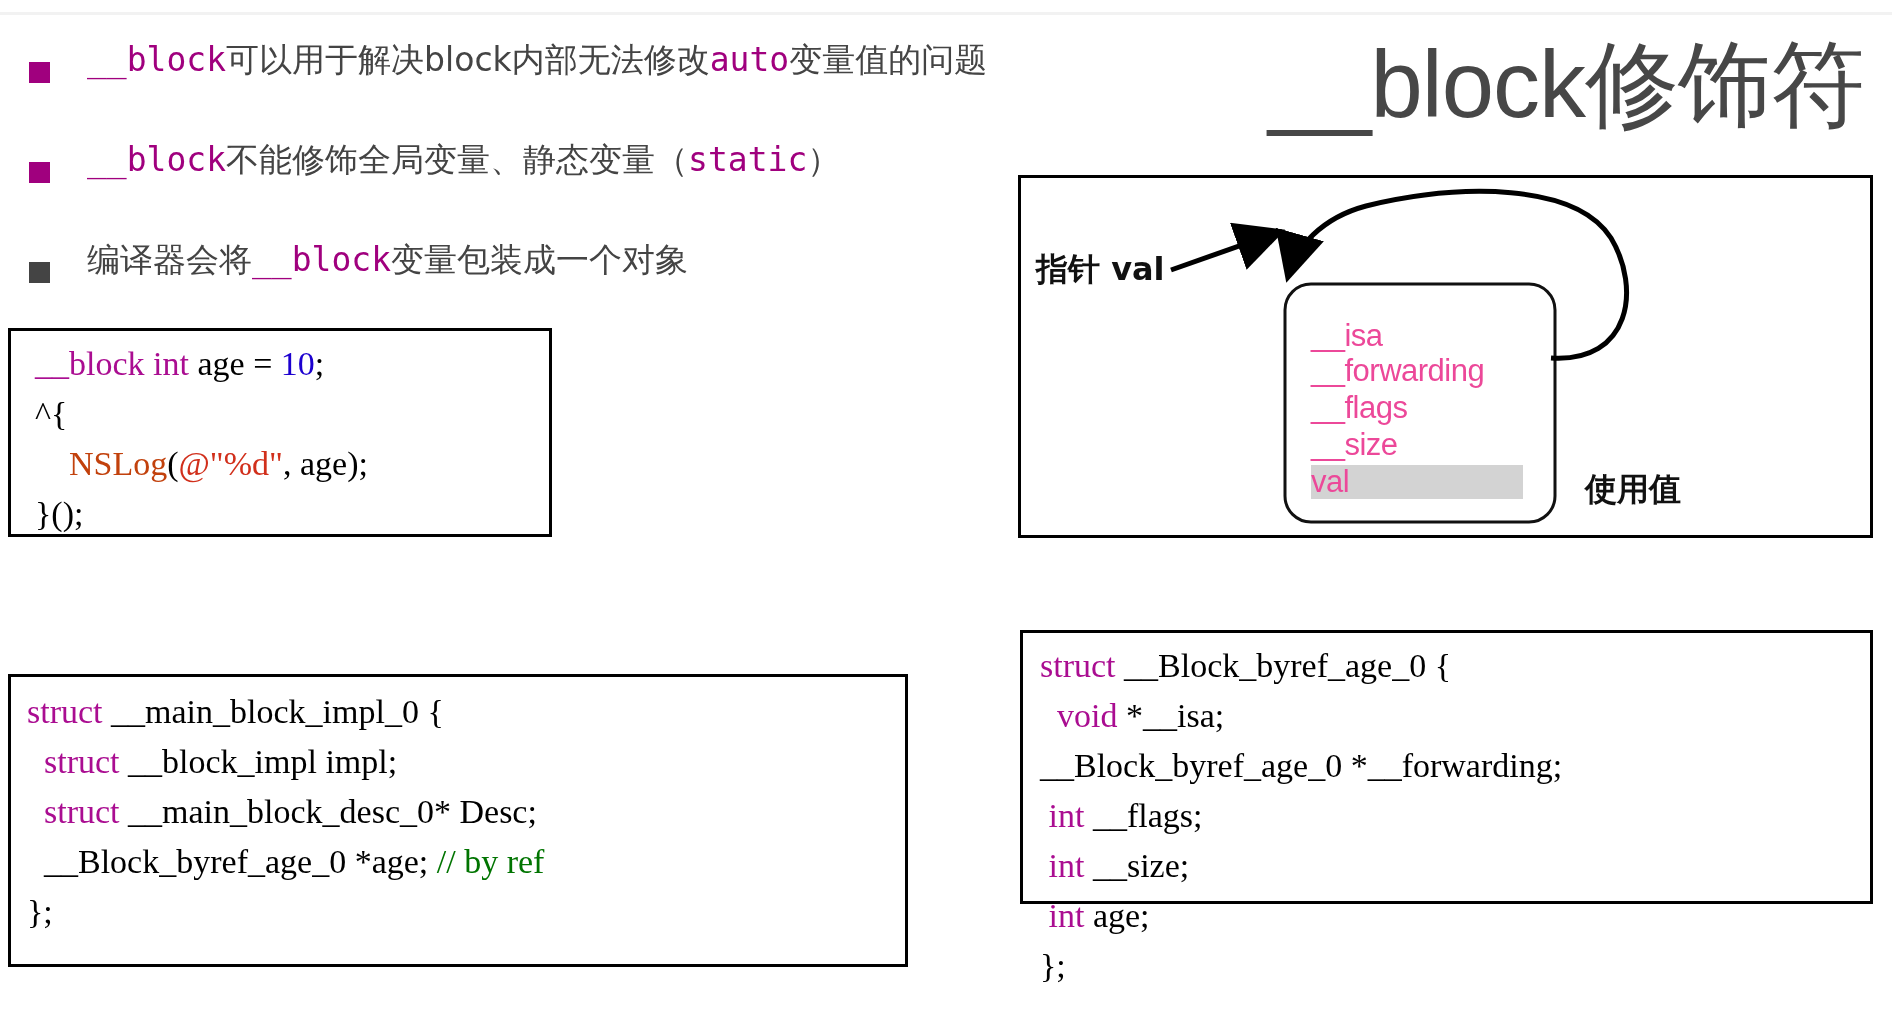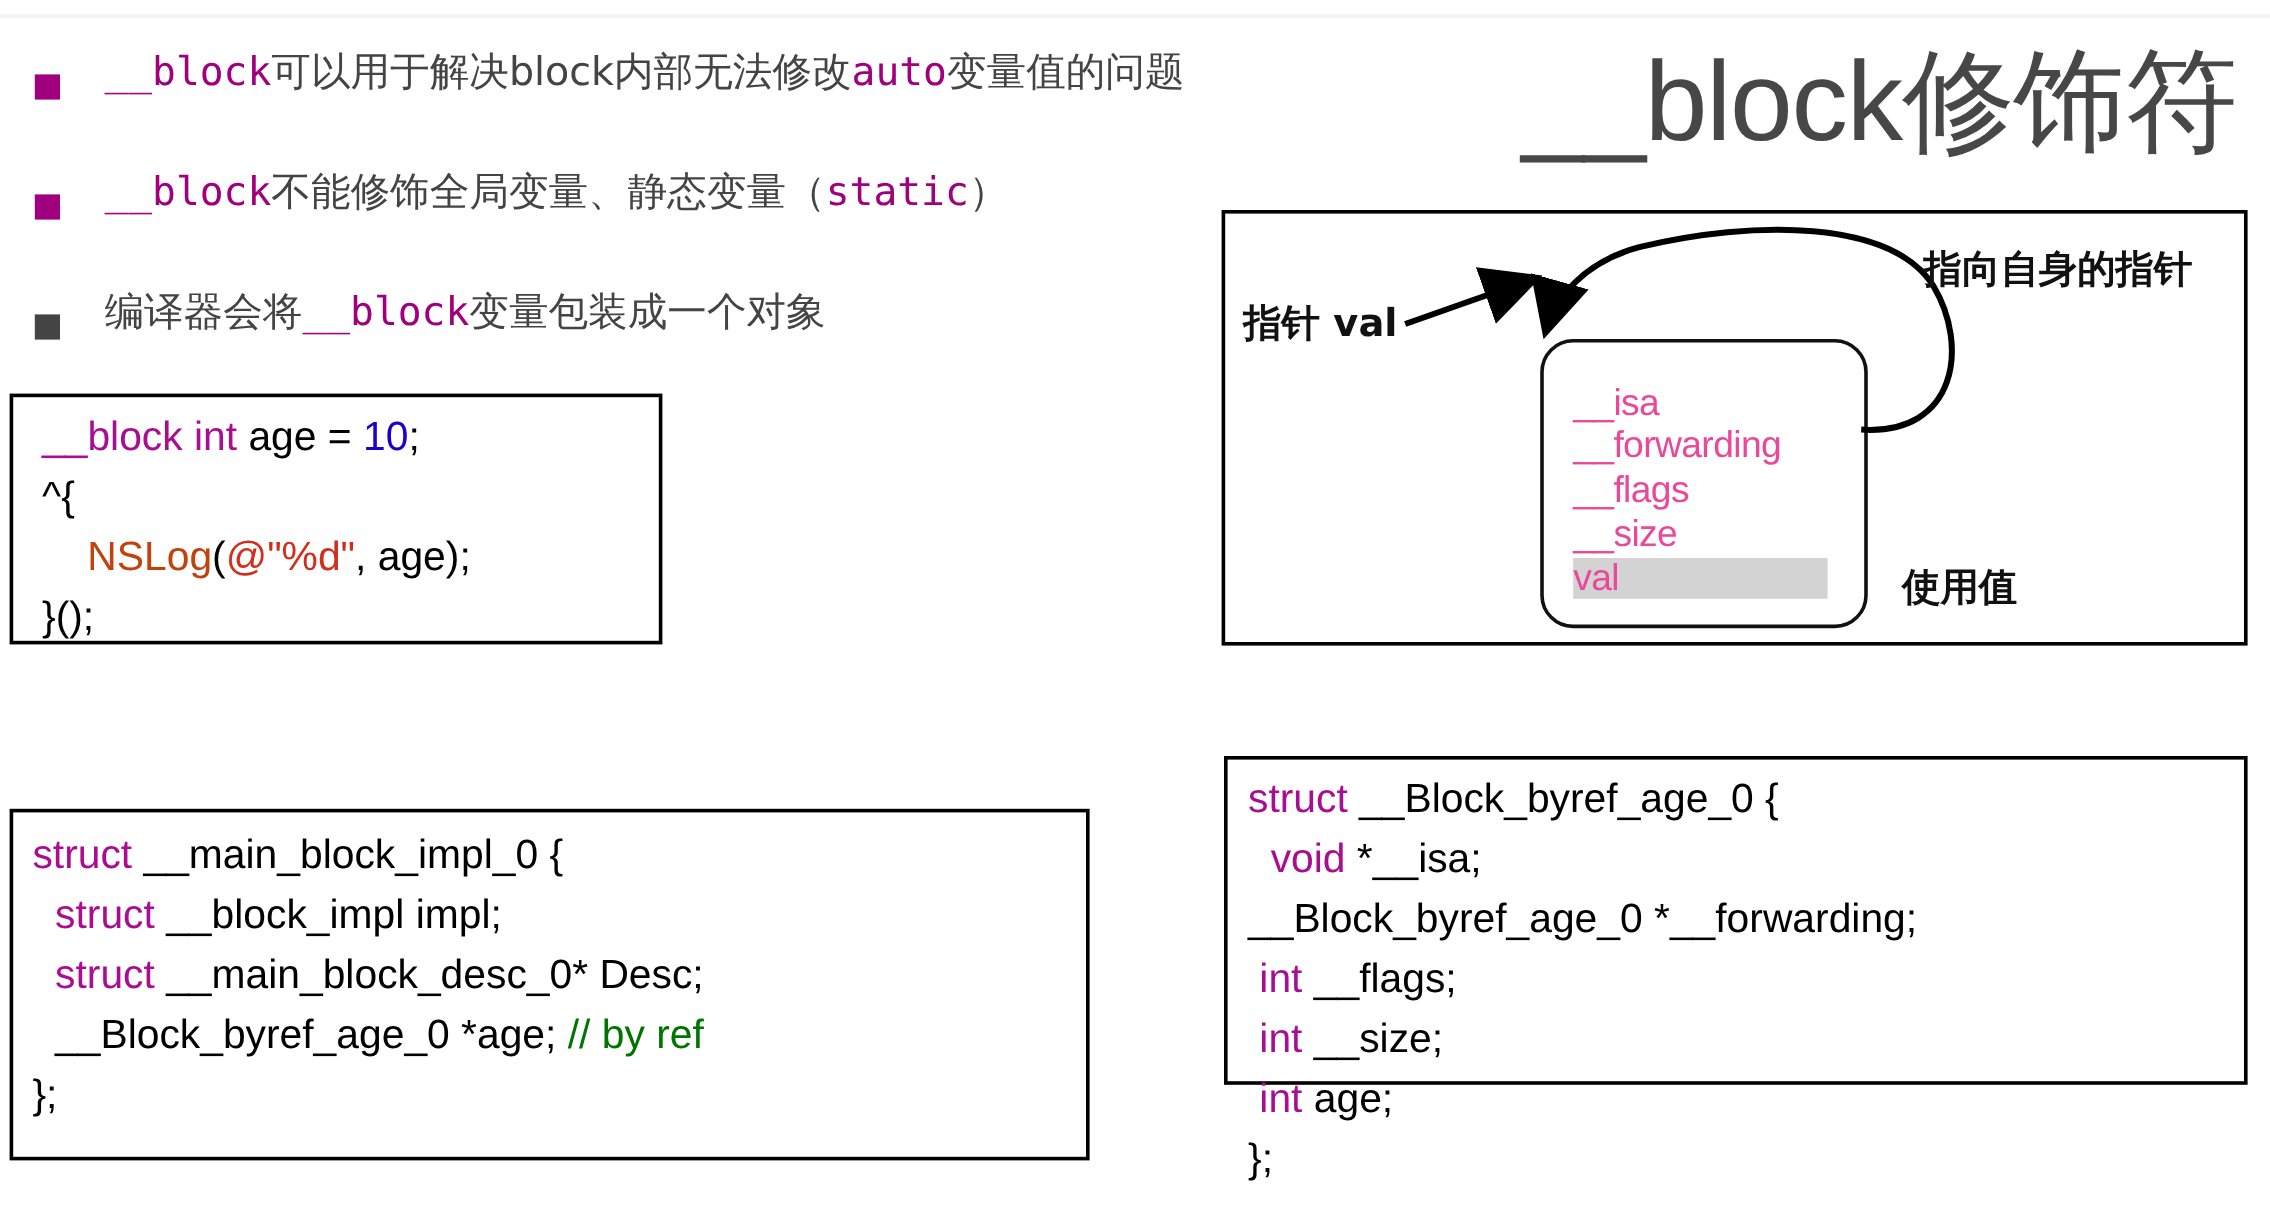--- a/index.html
+++ b/index.html
@@ -9,21 +9,21 @@
 
   .bullet { position: absolute; left: 29px; display: flex; align-items: flex-end; font-size: 33px; color: #444444; white-space: nowrap; }
   .bullet .sq { width: 21px; height: 21px; margin-right: 37px; flex: none; }
   .bullet .kw { font-family: "DejaVu Sans Mono", "Liberation Mono", monospace; color: #a0007e; }
   .b1 { top: 38px; } .b2 { top: 138px; } .b3 { top: 238px; }
 
   .title { position: absolute; left: 1268px; top: 22px; font-size: 94px; color: #474747;
            font-family: "Liberation Sans", "DejaVu Sans", sans-serif; white-space: nowrap; letter-spacing: -1px; }
 
   .codebox { position: absolute; border: 3px solid #000; background: #fff; box-sizing: border-box;
-             font-family: Liberation Sans, sans-serif; color: #000; white-space: pre; }
+             font-family: Liberation Serif, serif; color: #000; white-space: pre; }
   .codebox .line { display: block; }
   .k { color: #aa0d91; }
   .n { color: #1c00cf; }
   .s { color: #d12f1b; }
   .f { color: #c2410c; }
   .c { color: #007400; }
 
   .cb1 { left: 8px; top: 328px; width: 544px; height: 209px; padding: 8px 0 0 24px; font-size: 34px; line-height: 50px; }
   .cb2 { left: 8px; top: 631px; width: 900px; height: 293px; padding: 10px 0 0 16px; font-size: 34px; line-height: 50px; margin-top: 43px; }
   .cb3 { left: 1020px; top: 630px; width: 853px; height: 274px; padding: 8px 0 0 17px; font-size: 34px; line-height: 50px; }
@@ -65,21 +65,20 @@
     </defs>
 
     <rect x="264" y="106" width="270" height="238" rx="26" ry="26" fill="none" stroke="#111" stroke-width="3"></rect>
 
     <path d="M 150 92 L 255 55" stroke="#000" stroke-width="5" fill="none" marker-end="url(#ah)" transform="translate(0,0)"></path>
 
     <path d="M 530 180 C 610 185, 620 110, 590 60 C 555 5, 440 5, 345 28 C 300 40, 275 70, 268 95" stroke="#000" stroke-width="5" fill="none" marker-end="url(#ah)"></path>
   </svg>
   <div class="val-hl" style="left:290px; top:287px; width:212px; height:34px;"></div>
   <div class="dlabel" style="left:15px; top:70px;">指针 val</div>
-  <div class="dlabel" style="left:582px; top:25px;">指向自身的指针</div>
   <div class="dlabel" style="left:564px; top:290px;">使用值</div>
   <div class="field" style="left:290px; top:140px;">__isa</div>
   <div class="field" style="left:290px; top:175px;">__forwarding</div>
   <div class="field" style="left:290px; top:212px;">__flags</div>
   <div class="field" style="left:290px; top:249px;">__size</div>
   <div class="field" style="left:290px; top:286px;">val</div>
 </div>
 
 <div class="codebox cb2"><span class="line"><span class="k">struct</span><span> __main_block_impl_0 {</span></span><span class="line"><span>  </span><span class="k">struct</span><span> __block_impl impl;</span></span><span class="line"><span>  </span><span class="k">struct</span><span> __main_block_desc_0* Desc;</span></span><span class="line"><span>  __Block_byref_age_0 *age; </span><span class="c">// by ref</span></span><span class="line"><span>};</span></span></div>
 

